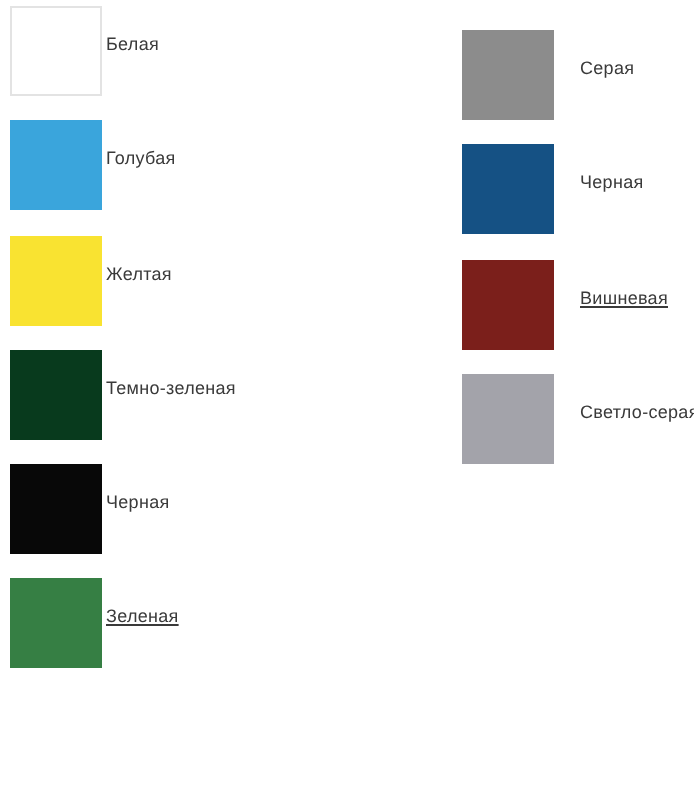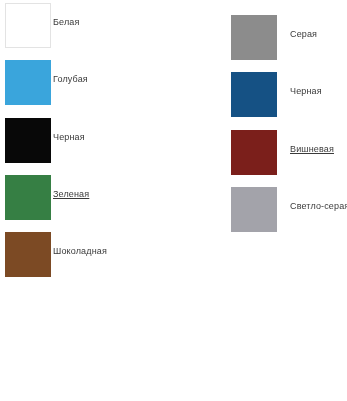--- a/index.html
+++ b/index.html
@@ -63,30 +63,34 @@
   <div class="swatch-column" id="column-left">
       <div class="swatch-row">
         <div class="swatch-chip bordered" style="background-color: rgb(255, 255, 255);"></div>
         <div class="swatch-label" style="color: rgb(58, 58, 58);">Белая</div>
       </div>
       <div class="swatch-row">
         <div class="swatch-chip" style="background-color: rgb(58, 165, 220);"></div>
         <div class="swatch-label" style="color: rgb(58, 58, 58); text-align: center;">Голубая</div>
       </div>
       <div class="swatch-row">
+        <div class="swatch-chip" style="background-color: rgb(249, 227, 49);"></div>
+        <div class="swatch-label" style="color: rgb(58, 58, 58);">Желтая</div>
+      </div>
+      <div class="swatch-row">
+        <div class="swatch-chip" style="background-color: rgb(8, 58, 29);"></div>
+        <div class="swatch-label" style="color: rgb(58, 58, 58);">Темно-зеленая</div>
+      </div>
+      <div class="swatch-row">
         <div class="swatch-chip" style="background-color: rgb(8, 8, 8);"></div>
         <div class="swatch-label" style="color: rgb(58, 58, 58);">Черная</div>
       </div>
       <div class="swatch-row">
         <div class="swatch-chip" style="background-color: rgb(54, 127, 68);"></div>
         <div class="swatch-label" style="color: rgb(58, 58, 58); text-decoration: underline;">Зеленая</div>
-      </div>
-      <div class="swatch-row">
-        <div class="swatch-chip" style="background-color: rgb(124, 74, 36);"></div>
-        <div class="swatch-label" style="color: rgb(58, 58, 58);">Шоколадная</div>
       </div>
     </div>
   <div class="swatch-column" id="column-right">
       <div class="swatch-row">
         <div class="swatch-chip" style="background-color: rgb(140, 140, 140);"></div>
         <div class="swatch-label" style="color: rgb(58, 58, 58);">Серая</div>
       </div>
       <div class="swatch-row">
         <div class="swatch-chip" style="background-color: rgb(21, 81, 132);"></div>
         <div class="swatch-label" style="color: rgb(58, 58, 58);">Черная</div>

